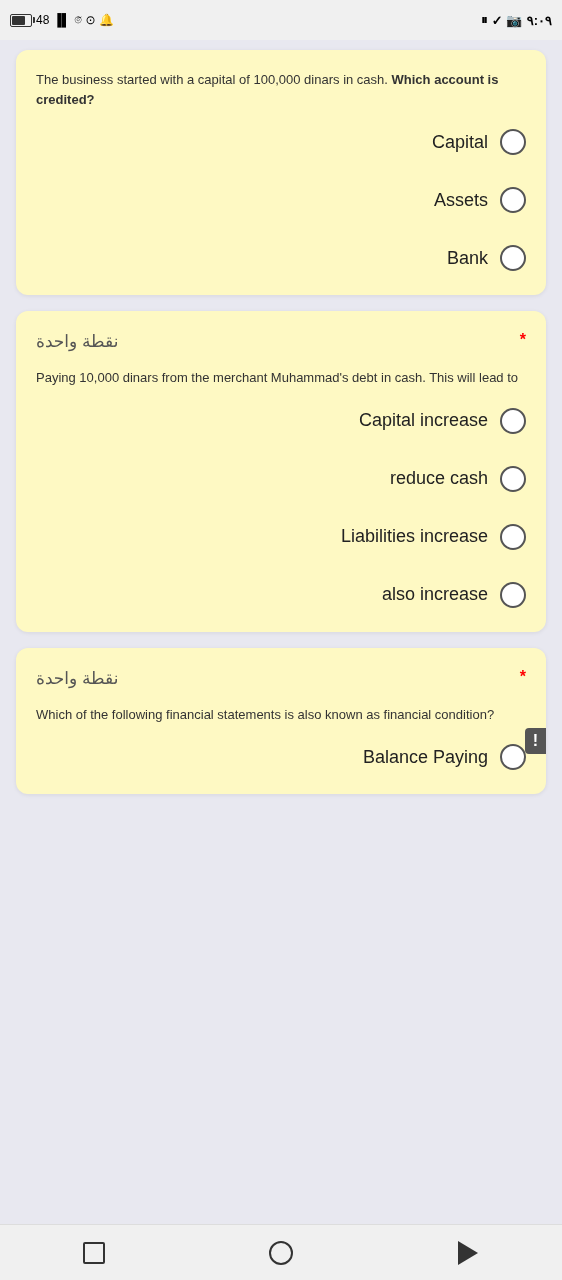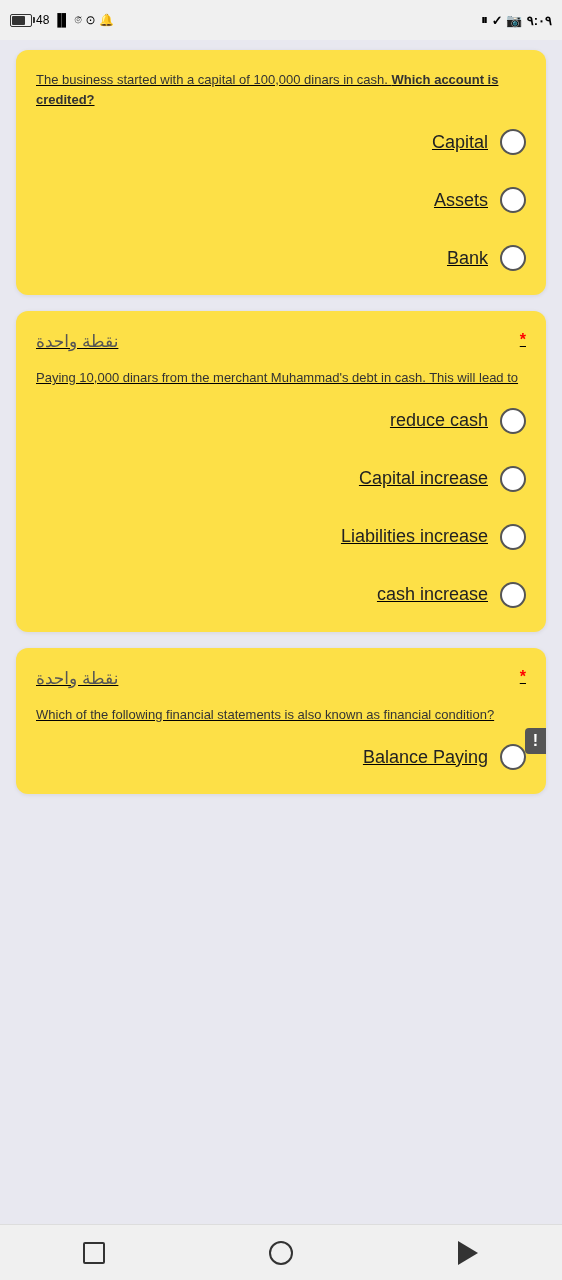--- a/index.html
+++ b/index.html
@@ -73,25 +73,24 @@
 
     .main-content {
       flex: 1;
       padding: 10px 16px;
       display: flex;
       flex-direction: column;
       gap: 16px;
     }
 
     .question-card {
-      background-color: #fde047;
+      background-color: #fef9c3;
       border-radius: 12px;
       padding: 20px 20px 24px 20px;
       box-shadow: 0 1px 4px rgba(0,0,0,0.08);
-      text-decoration: underline;
     }
 
     .card-header {
       display: flex;
       justify-content: space-between;
       align-items: flex-start;
       margin-bottom: 16px;
     }
 
     .card-meta {
@@ -249,33 +248,33 @@
   <div class="question-card">
     <div class="card-header">
       <div class="card-meta">نقطة واحدة</div>
       <div class="card-asterisk">*</div>
     </div>
     <div class="question-text">
       Paying 10,000 dinars from the merchant Muhammad's debt in cash. This will lead to
     </div>
     <div class="options-list">
       <div class="option-item">
+        <span class="option-label">Capital increase</span>
+        <div class="radio-circle"></div>
+      </div>
+      <div class="option-item">
         <span class="option-label">reduce cash</span>
         <div class="radio-circle"></div>
       </div>
       <div class="option-item">
-        <span class="option-label">Capital increase</span>
-        <div class="radio-circle"></div>
-      </div>
-      <div class="option-item">
         <span class="option-label">Liabilities increase</span>
         <div class="radio-circle"></div>
       </div>
       <div class="option-item">
-        <span class="option-label">cash increase</span>
+        <span class="option-label">also increase</span>
         <div class="radio-circle"></div>
       </div>
     </div>
   </div>
 
   <div class="last-card-wrapper">
     <div class="question-card">
       <div class="card-header">
         <div class="card-meta">نقطة واحدة</div>
         <div class="card-asterisk">*</div>

